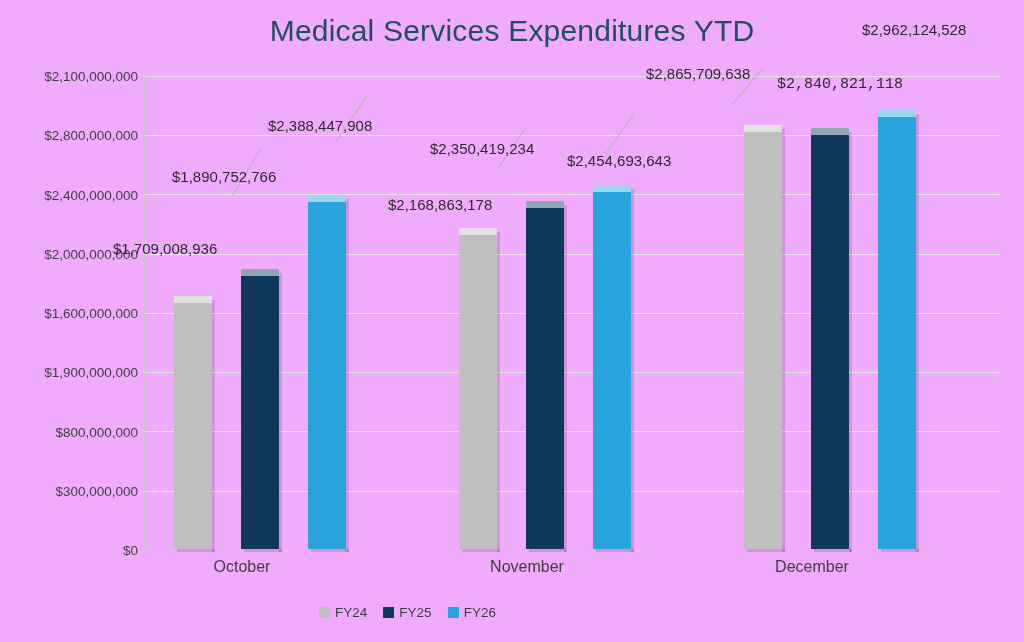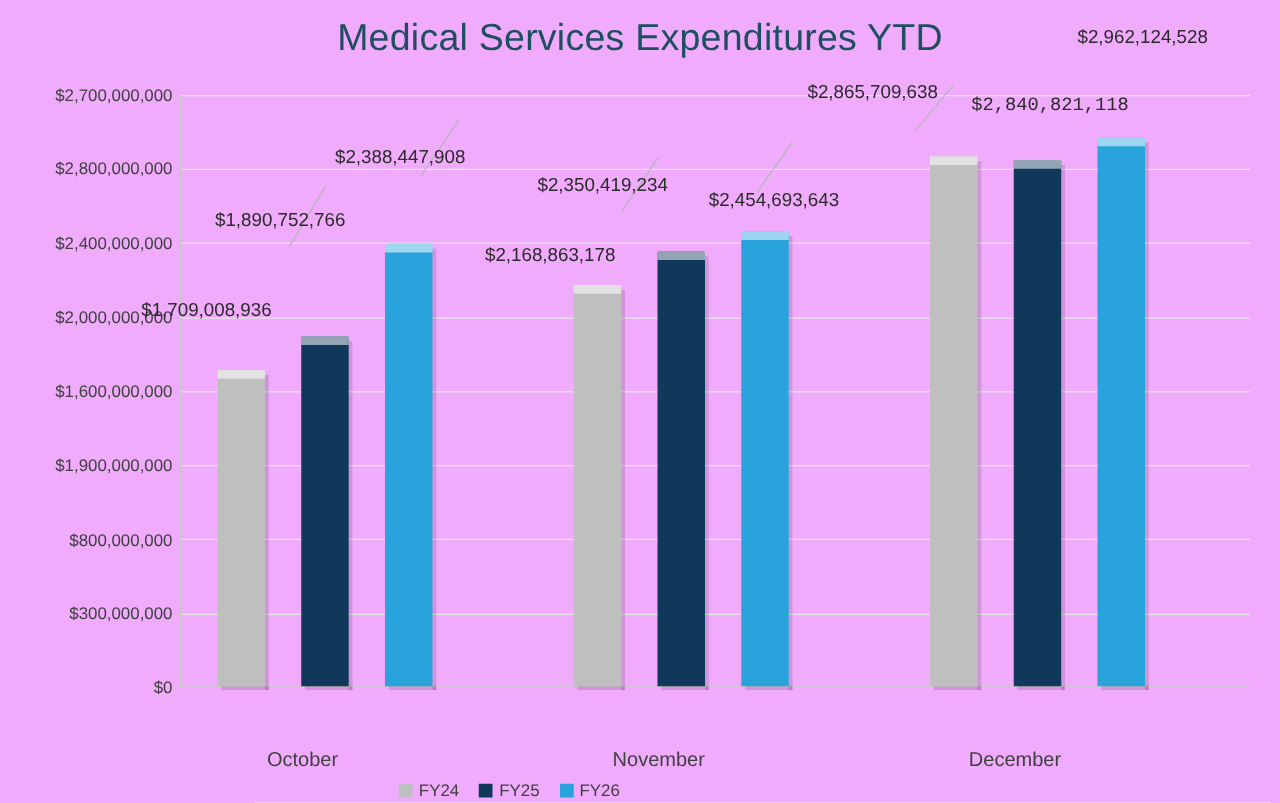--- a/index.html
+++ b/index.html
@@ -126,21 +126,20 @@
     background: rgba(0,0,0,0.13);
   }
   
   .xlabel {
     position: absolute;
     top: 558px;
     font-size: 16px;
     color: #3f3f3f;
     text-align: center;
     white-space: nowrap;
-    margin-top: 42px;
   }
   
   .dlabel {
     position: absolute;
     font-size: 15px;
     color: #2b2b2b;
     white-space: nowrap;
   }
   .leader {
     position: absolute;
@@ -153,42 +152,41 @@
     position: absolute;
     left: 0;
     top: 605px;
     width: 815px;
     display: flex;
     justify-content: center;
     align-items: flex-end;
     gap: 16px;
     font-size: 13.5px;
     color: #3f3f3f;
-    margin-top: 20px;
   }
   .legend-item {
     display: flex;
     align-items: center;
     gap: 5px;
   }
   .legend-swatch {
     width: 11px;
     height: 11px;
     display: inline-block;
   }
 </style>
 </head>
 <body>
 
 <div id="chart-root">
 
   <div id="chart-title">Medical Services Expenditures YTD</div>
 
   <div id="yaxis">
-    <div class="ytick" style="top:0px;">$2,700,000,000</div>
+    <div class="ytick" style="top:0px;">$2,100,000,000</div>
     <div class="ytick" style="top:59.25px;">$2,800,000,000</div>
     <div class="ytick" style="top:118.5px;">$2,400,000,000</div>
     <div class="ytick" style="top:177.75px;">$2,000,000,000</div>
     <div class="ytick" style="top:237px;">$1,600,000,000</div>
     <div class="ytick" style="top:296.25px;">$1,900,000,000</div>
     <div class="ytick" style="top:355.5px;">$800,000,000</div>
     <div class="ytick" style="top:414.75px;">$300,000,000</div>
     <div class="ytick" style="top:474px;">$0</div>
   </div>
 

